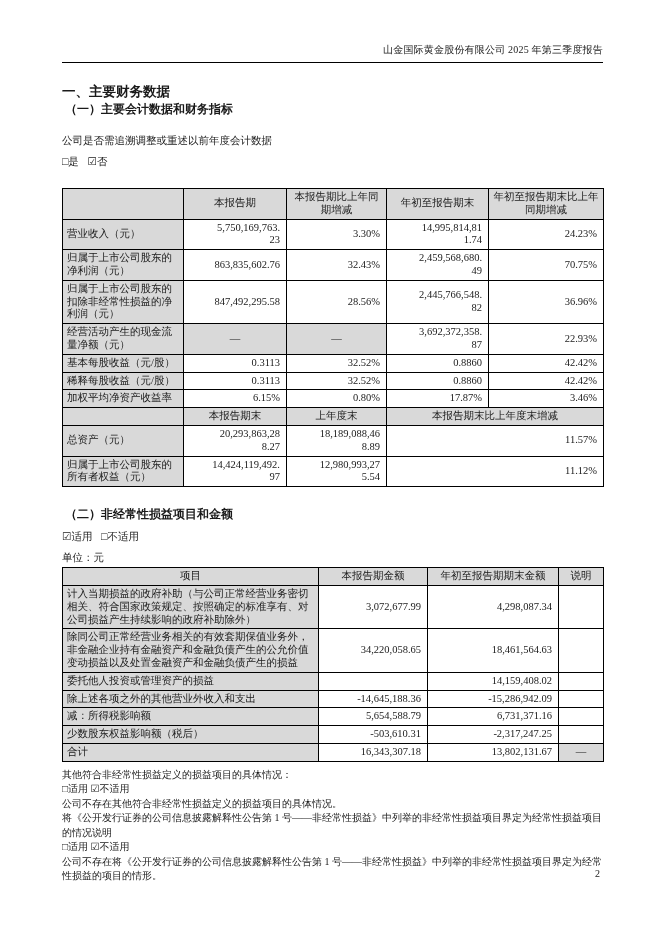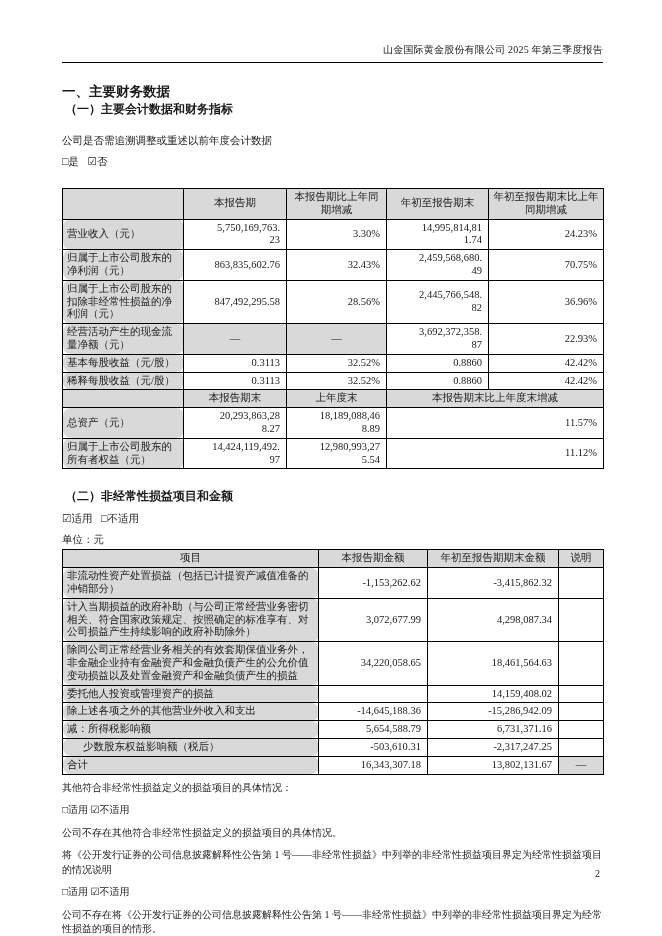--- a/index.html
+++ b/index.html
@@ -24,26 +24,26 @@
   }
   h2.sub2 { margin-top:19px;font-family:Liberation Mono, monospace; }
   p.body { margin-top:16px; font-size:10.5px; }
   p.opts { margin-top:7px; font-size:10.5px; }
   p.opts .cb { margin-right:6px; }
   .unit { text-align:left; font-size:10.5px; margin-top:7px; margin-bottom:2px; }
   table { border-collapse:collapse; table-layout:fixed; width:541px; font-size:10.5px; line-height:1.22; }
   .t1 { margin-top:19px; }
   td { border:1px solid #000; padding:2px 4px; vertical-align:middle; word-break:break-all; }
   .shade { background:#d9d9d9; }
-  .lbl { text-align:left;border-radius:8px; }
+  .lbl { text-align:left; }
   .num { text-align:right; padding-right:6px;padding-left:28px; }
   .ctr { text-align:center; }
-  .indent { padding-left:20px; }
+  .indent { padding-left:4px; }
   .notes p { font-size:10px; line-height:1.45; }
-  .notes .n { margin-top:8px; }
+  .notes .n { }
   .pagenum { position:absolute; right:62px; bottom:57px; font-size:10px; }
 </style>
 </head>
 <body>
 
 <div class="page">
   <div class="content">
 
     <div class="doc-header">
       <span>山金国际黄金股份有限公司 2025 年第三季度报告</span>
@@ -111,20 +111,27 @@
         <td class="num">42.42%</td>
       </tr>
       <tr>
         <td class="shade lbl">稀释每股收益（元/股）</td>
         <td class="num">0.3113</td>
         <td class="num">32.52%</td>
         <td class="num">0.8860</td>
         <td class="num">42.42%</td>
       </tr>
       <tr>
+        <td class="shade lbl">加权平均净资产收益率</td>
+        <td class="num">6.15%</td>
+        <td class="num">0.80%</td>
+        <td class="num">17.87%</td>
+        <td class="num">3.46%</td>
+      </tr>
+      <tr>
         <td class="shade"></td>
         <td class="shade ctr">本报告期末</td>
         <td class="shade ctr">上年度末</td>
         <td class="shade ctr" colspan="2">本报告期末比上年度末增减</td>
       </tr>
       <tr>
         <td class="shade lbl">总资产（元）</td>
         <td class="num">20,293,863,288.27</td>
         <td class="num">18,189,088,468.89</td>
         <td class="num" colspan="2">11.57%</td>
@@ -153,26 +160,20 @@
           <col style="width:109px">
           <col style="width:131px">
           <col style="width:45px">
         </colgroup>
       <tbody>
           <tr>
         <td class="shade ctr">项目</td>
         <td class="shade ctr">本报告期金额</td>
         <td class="shade ctr">年初至报告期期末金额</td>
         <td class="shade ctr">说明</td>
-      </tr>
-      <tr>
-        <td class="shade lbl">非流动性资产处置损益（包括已计提资产减值准备的冲销部分）</td>
-        <td class="num">-1,153,262.62</td>
-        <td class="num">-3,415,862.32</td>
-        <td class="ctr"></td>
       </tr>
       <tr>
         <td class="shade lbl">计入当期损益的政府补助（与公司正常经营业务密切相关、符合国家政策规定、按照确定的标准享有、对公司损益产生持续影响的政府补助除外）</td>
         <td class="num">3,072,677.99</td>
         <td class="num">4,298,087.34</td>
         <td class="ctr"></td>
       </tr>
       <tr>
         <td class="shade lbl">除同公司正常经营业务相关的有效套期保值业务外，非金融企业持有金融资产和金融负债产生的公允价值变动损益以及处置金融资产和金融负债产生的损益</td>
         <td class="num">34,220,058.65</td>

